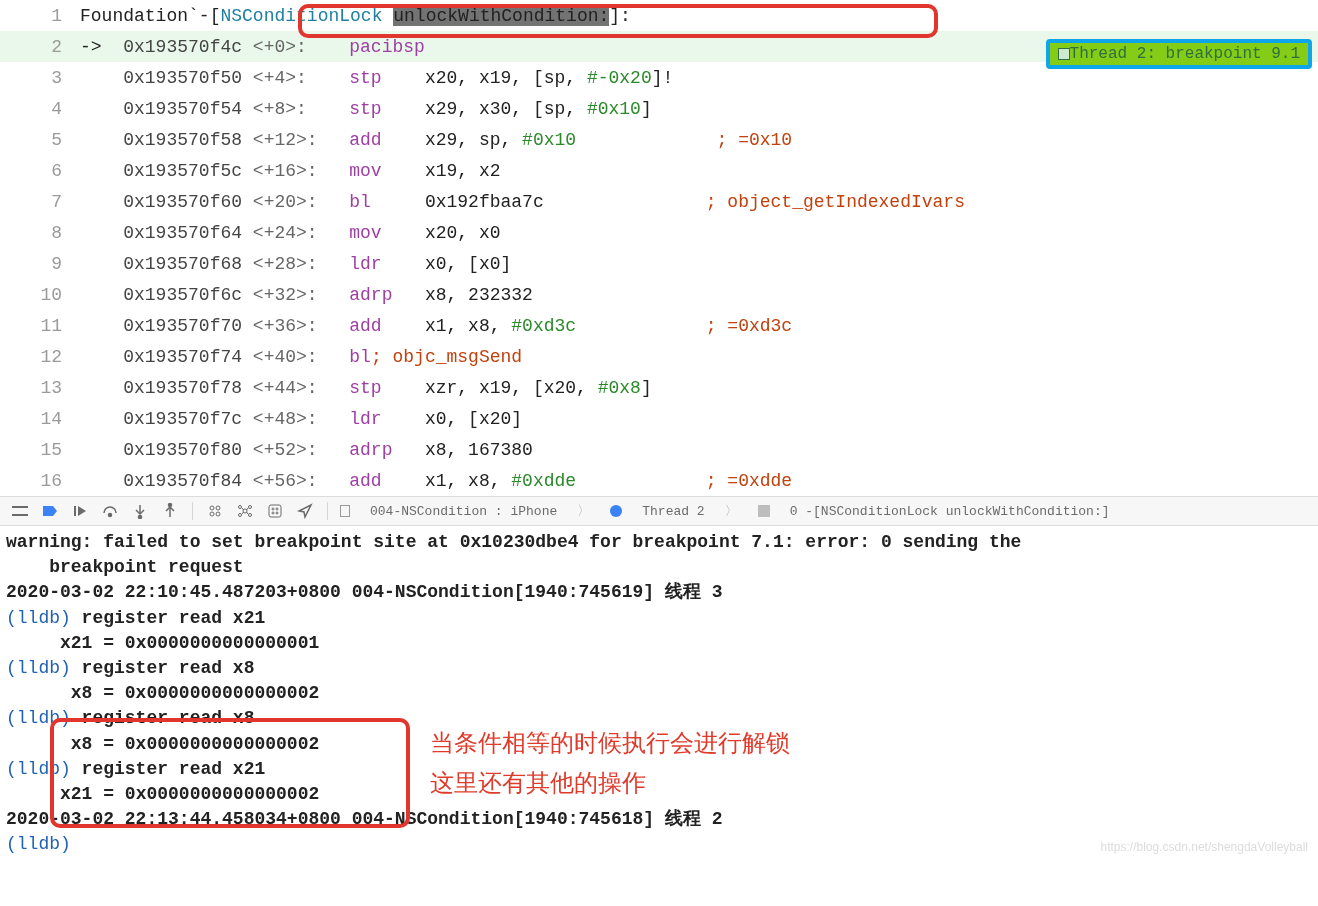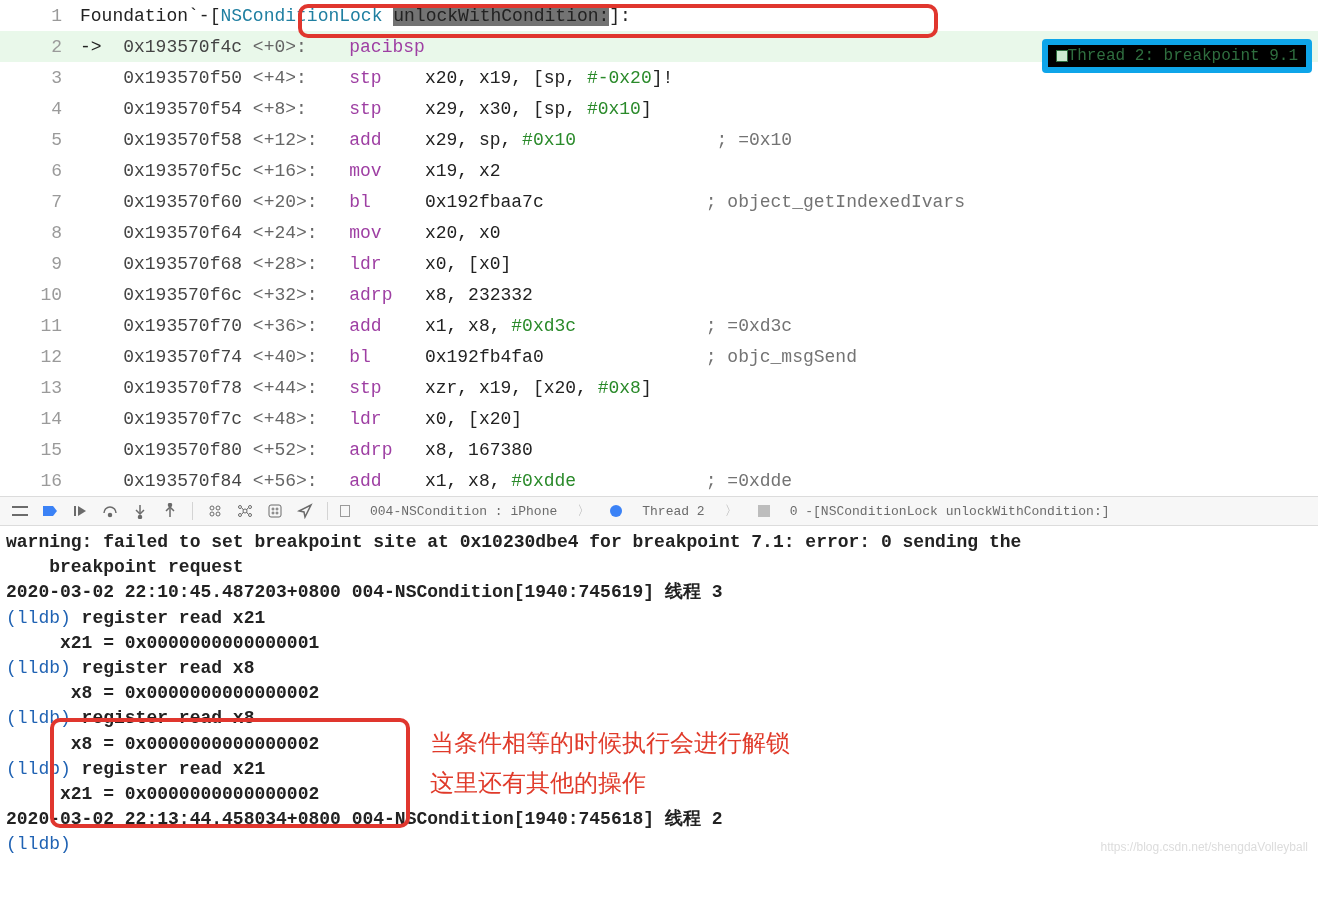--- a/index.html
+++ b/index.html
@@ -32,30 +32,30 @@
     flex: 1;
     position: relative;
     display: flex;
     align-items: center;
   }
   .seg { white-space: pre; }
   .c-addr { color: #444; }
   .c-off  { color: #666; }
   .c-op   { color: #9e3fa3; margin-left: 10px; }
   .c-imm  { color: #2a8a2a; }
-  .c-cmt  { color: #737373; }
+  .c-cmt  { color: #c2410c; }
   .c-type { color: #1f7fa1; }
   .c-txt  { color: #222; }
   .highlight-line { background: #e9f8ea; }
   .breakpoint-badge {
     position: absolute;
     right: 6px;
     top: 2px;
-    background: #000000;
-    border: 6px solid #0ea5e9;
+    background: #84cc16;
+    border: 4px solid #0ea5e9;
     border-radius: 4px;
     font-size: 16px;
     padding: 2px 8px;
     color: #2f6e3f;
     display: flex;
     align-items: center;
   }
   .bp-icon {
     width: 12px; height: 12px; background:#cde9d1; border:1px solid #2f6e3f;
   }
@@ -139,21 +139,21 @@
     <div class="code-line highlight-line"><div class="gutter">2</div><div class="line-body"><span class="seg c-txt">-&gt;  </span><span class="seg c-addr">0x193570f4c</span><span class="seg c-off"> &lt;+0&gt;:   </span><span class="seg c-op">pacibsp</span><div class="breakpoint-badge"><span class="bp-icon"></span><span>Thread 2: breakpoint 9.1</span></div></div></div>
     <div class="code-line"><div class="gutter">3</div><div class="line-body"><span class="seg">    </span><span class="seg c-addr">0x193570f50</span><span class="seg c-off"> &lt;+4&gt;:   </span><span class="seg c-op">stp</span><span class="seg c-txt">    x20, x19, [sp, </span><span class="seg c-imm">#-0x20</span><span class="seg c-txt">]!</span></div></div>
     <div class="code-line"><div class="gutter">4</div><div class="line-body"><span class="seg">    </span><span class="seg c-addr">0x193570f54</span><span class="seg c-off"> &lt;+8&gt;:   </span><span class="seg c-op">stp</span><span class="seg c-txt">    x29, x30, [sp, </span><span class="seg c-imm">#0x10</span><span class="seg c-txt">]</span></div></div>
     <div class="code-line"><div class="gutter">5</div><div class="line-body"><span class="seg">    </span><span class="seg c-addr">0x193570f58</span><span class="seg c-off"> &lt;+12&gt;:  </span><span class="seg c-op">add</span><span class="seg c-txt">    x29, sp, </span><span class="seg c-imm">#0x10</span><span class="seg c-txt">             </span><span class="seg c-cmt">; =0x10</span></div></div>
     <div class="code-line"><div class="gutter">6</div><div class="line-body"><span class="seg">    </span><span class="seg c-addr">0x193570f5c</span><span class="seg c-off"> &lt;+16&gt;:  </span><span class="seg c-op">mov</span><span class="seg c-txt">    x19, x2</span></div></div>
     <div class="code-line"><div class="gutter">7</div><div class="line-body"><span class="seg">    </span><span class="seg c-addr">0x193570f60</span><span class="seg c-off"> &lt;+20&gt;:  </span><span class="seg c-op">bl</span><span class="seg c-txt">     0x192fbaa7c               </span><span class="seg c-cmt">; object_getIndexedIvars</span></div></div>
     <div class="code-line"><div class="gutter">8</div><div class="line-body"><span class="seg">    </span><span class="seg c-addr">0x193570f64</span><span class="seg c-off"> &lt;+24&gt;:  </span><span class="seg c-op">mov</span><span class="seg c-txt">    x20, x0</span></div></div>
     <div class="code-line"><div class="gutter">9</div><div class="line-body"><span class="seg">    </span><span class="seg c-addr">0x193570f68</span><span class="seg c-off"> &lt;+28&gt;:  </span><span class="seg c-op">ldr</span><span class="seg c-txt">    x0, [x0]</span></div></div>
     <div class="code-line"><div class="gutter">10</div><div class="line-body"><span class="seg">    </span><span class="seg c-addr">0x193570f6c</span><span class="seg c-off"> &lt;+32&gt;:  </span><span class="seg c-op">adrp</span><span class="seg c-txt">   x8, 232332</span></div></div>
     <div class="code-line"><div class="gutter">11</div><div class="line-body"><span class="seg">    </span><span class="seg c-addr">0x193570f70</span><span class="seg c-off"> &lt;+36&gt;:  </span><span class="seg c-op">add</span><span class="seg c-txt">    x1, x8, </span><span class="seg c-imm">#0xd3c</span><span class="seg c-txt">            </span><span class="seg c-cmt">; =0xd3c</span></div></div>
-    <div class="code-line"><div class="gutter">12</div><div class="line-body"><span class="seg">    </span><span class="seg c-addr">0x193570f74</span><span class="seg c-off"> &lt;+40&gt;:  </span><span class="seg c-op">bl</span><span class="seg c-txt">     0x192fb4fa0               </span><span class="seg c-cmt">; objc_msgSend</span></div></div>
+    <div class="code-line"><div class="gutter">12</div><div class="line-body"><span class="seg">    </span><span class="seg c-addr">0x193570f74</span><span class="seg c-off"> &lt;+40&gt;:  </span><span class="seg c-op">bl</span><span class="seg c-cmt">; objc_msgSend</span></div></div>
     <div class="code-line"><div class="gutter">13</div><div class="line-body"><span class="seg">    </span><span class="seg c-addr">0x193570f78</span><span class="seg c-off"> &lt;+44&gt;:  </span><span class="seg c-op">stp</span><span class="seg c-txt">    xzr, x19, [x20, </span><span class="seg c-imm">#0x8</span><span class="seg c-txt">]</span></div></div>
     <div class="code-line"><div class="gutter">14</div><div class="line-body"><span class="seg">    </span><span class="seg c-addr">0x193570f7c</span><span class="seg c-off"> &lt;+48&gt;:  </span><span class="seg c-op">ldr</span><span class="seg c-txt">    x0, [x20]</span></div></div>
     <div class="code-line"><div class="gutter">15</div><div class="line-body"><span class="seg">    </span><span class="seg c-addr">0x193570f80</span><span class="seg c-off"> &lt;+52&gt;:  </span><span class="seg c-op">adrp</span><span class="seg c-txt">   x8, 167380</span></div></div>
     <div class="code-line"><div class="gutter">16</div><div class="line-body"><span class="seg">    </span><span class="seg c-addr">0x193570f84</span><span class="seg c-off"> &lt;+56&gt;:  </span><span class="seg c-op">add</span><span class="seg c-txt">    x1, x8, </span><span class="seg c-imm">#0xdde</span><span class="seg c-txt">            </span><span class="seg c-cmt">; =0xdde</span></div></div>
   </div>
 
 <div class="toolbar">
   <div class="tb-btn">
       <div class="eq-icon"></div>
     </div>

